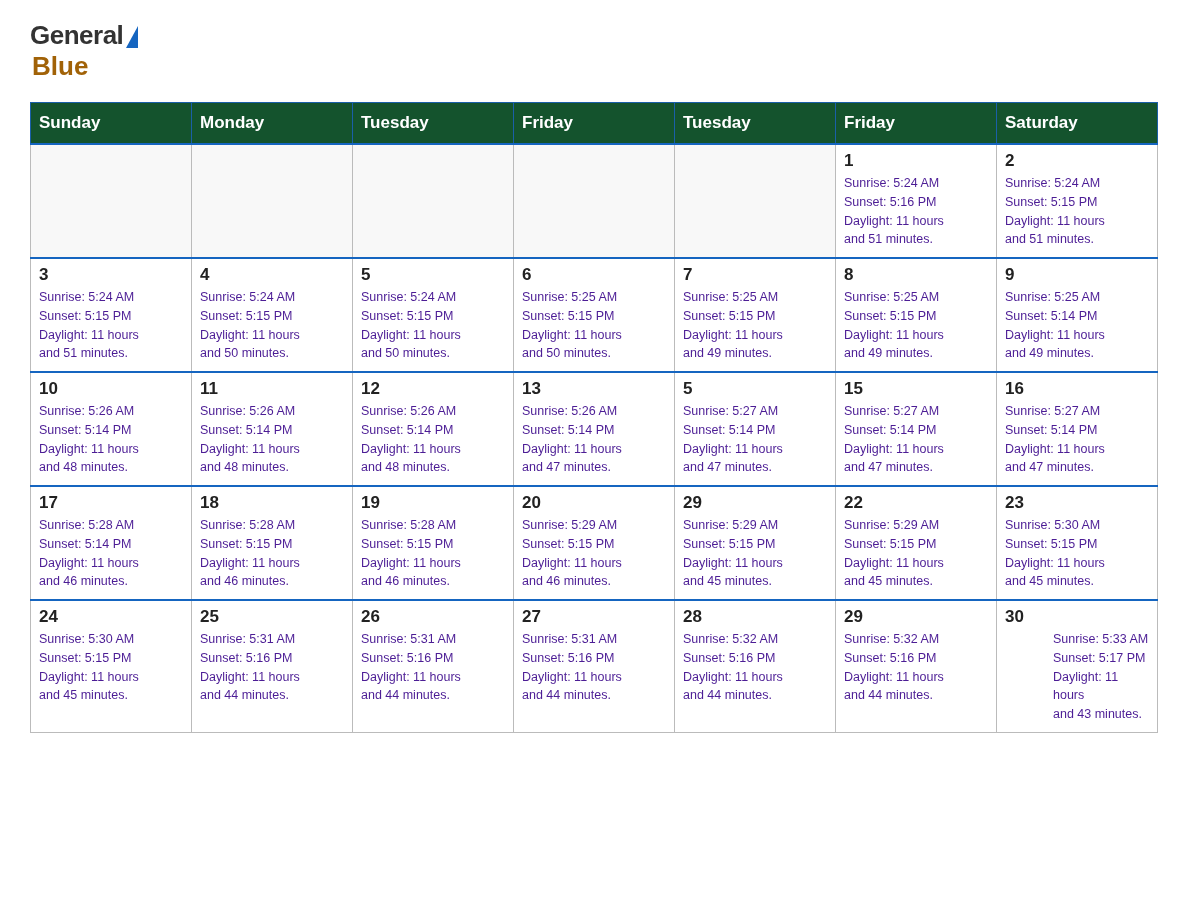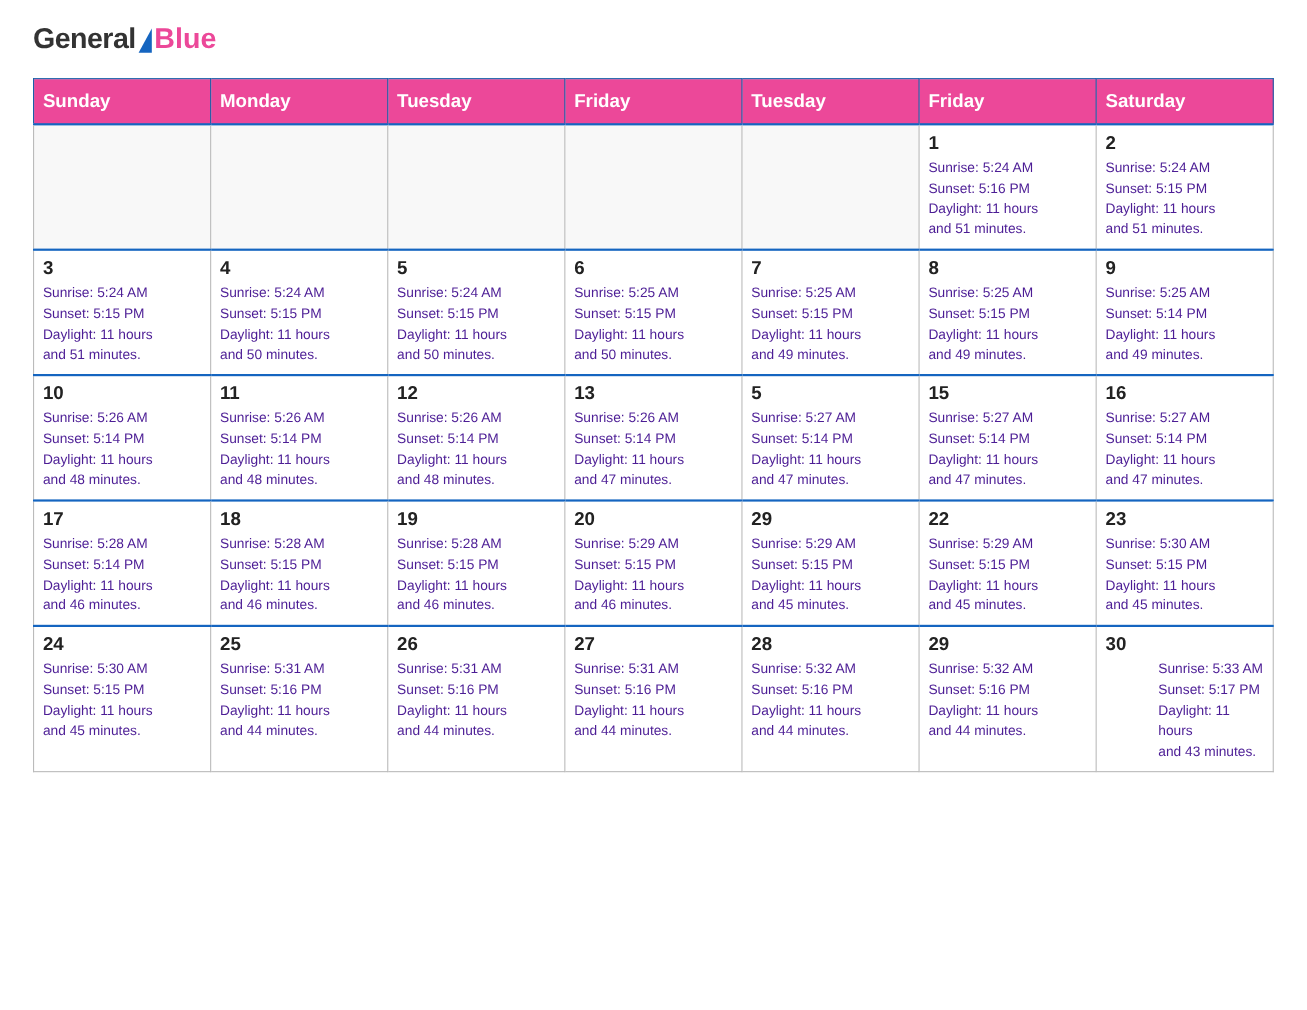--- a/index.html
+++ b/index.html
@@ -11,20 +11,21 @@
       min-height: 918px;
     }
     .header {
       display: flex;
       justify-content: space-between;
       align-items: flex-start;
       margin-bottom: 20px;
     }
     .logo {
       display: flex;
+      flex-direction: column;
       align-items: flex-start;
     }
     .logo-top {
       display: flex;
       align-items: center;
     }
     .logo-general {
       font-size: 26px;
       font-weight: bold;
       color: #333;
@@ -35,21 +36,21 @@
       height: 0;
       border-left: 12px solid transparent;
       border-right: 0px solid transparent;
       border-bottom: 22px solid #1565c0;
       margin-left: 3px;
       margin-top: 2px;
     }
     .logo-line2 {
       font-size: 26px;
       font-weight: bold;
-      color: #ec4899;
+      color: #a16207;
       margin-left: 0;
       margin-top: -4px;
     }
     .title-area {
       text-align: right;
     }
     .month-title {
       font-size: 52px;
       font-weight: bold;
       color: #222;
@@ -59,21 +60,21 @@
       font-size: 22px;
       color: #333;
       margin-top: 4px;
     }
     .calendar-table {
       width: 100%;
       border-collapse: collapse;
       border: 1px solid #888;
     }
     .calendar-table th {
-      background-color: #ec4899;
+      background-color: #14532d;
       color: #fff;
       font-size: 17px;
       font-weight: 600;
       padding: 10px 8px;
       text-align: left;
       border: 1px solid #1a5fa8;
     }
     .calendar-table td {
       vertical-align: top;
       padding: 6px 8px 8px 8px;

